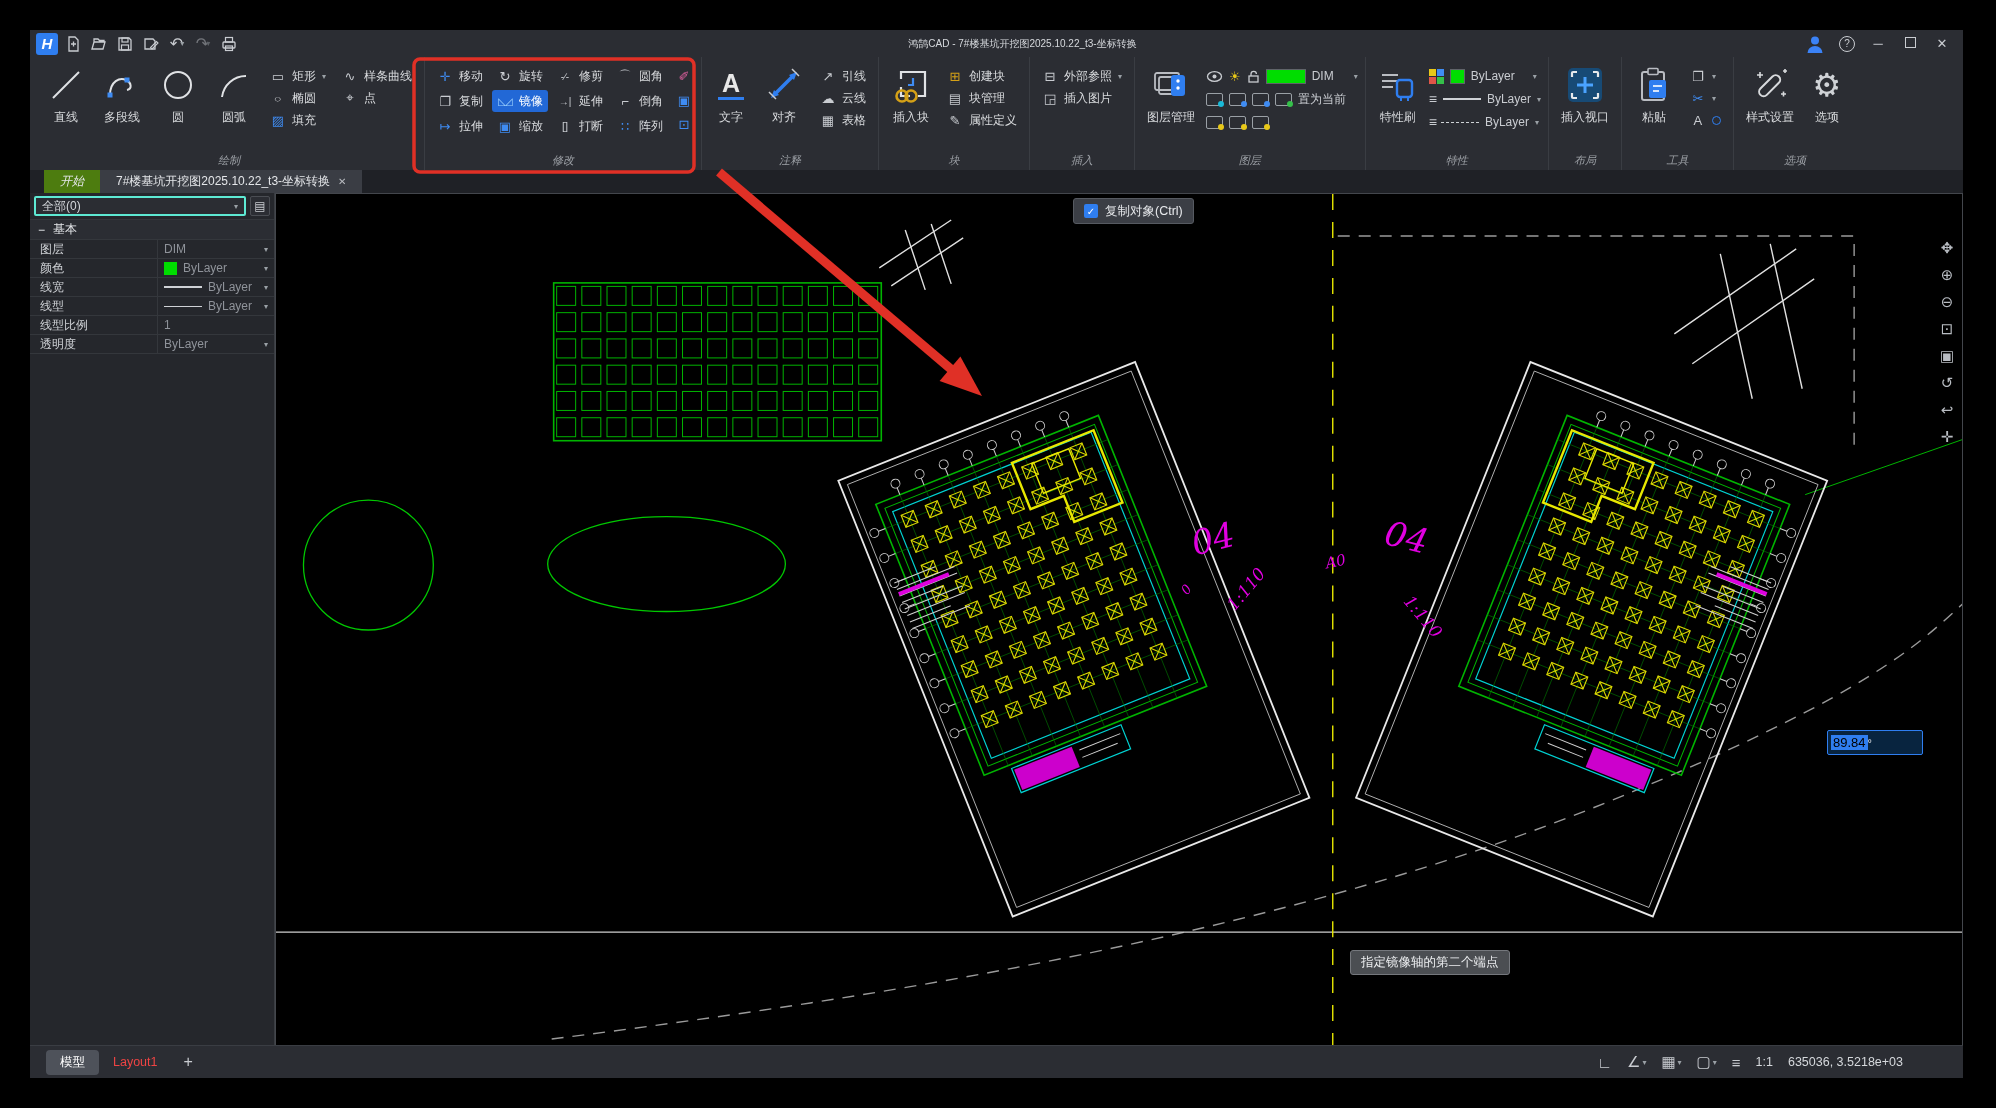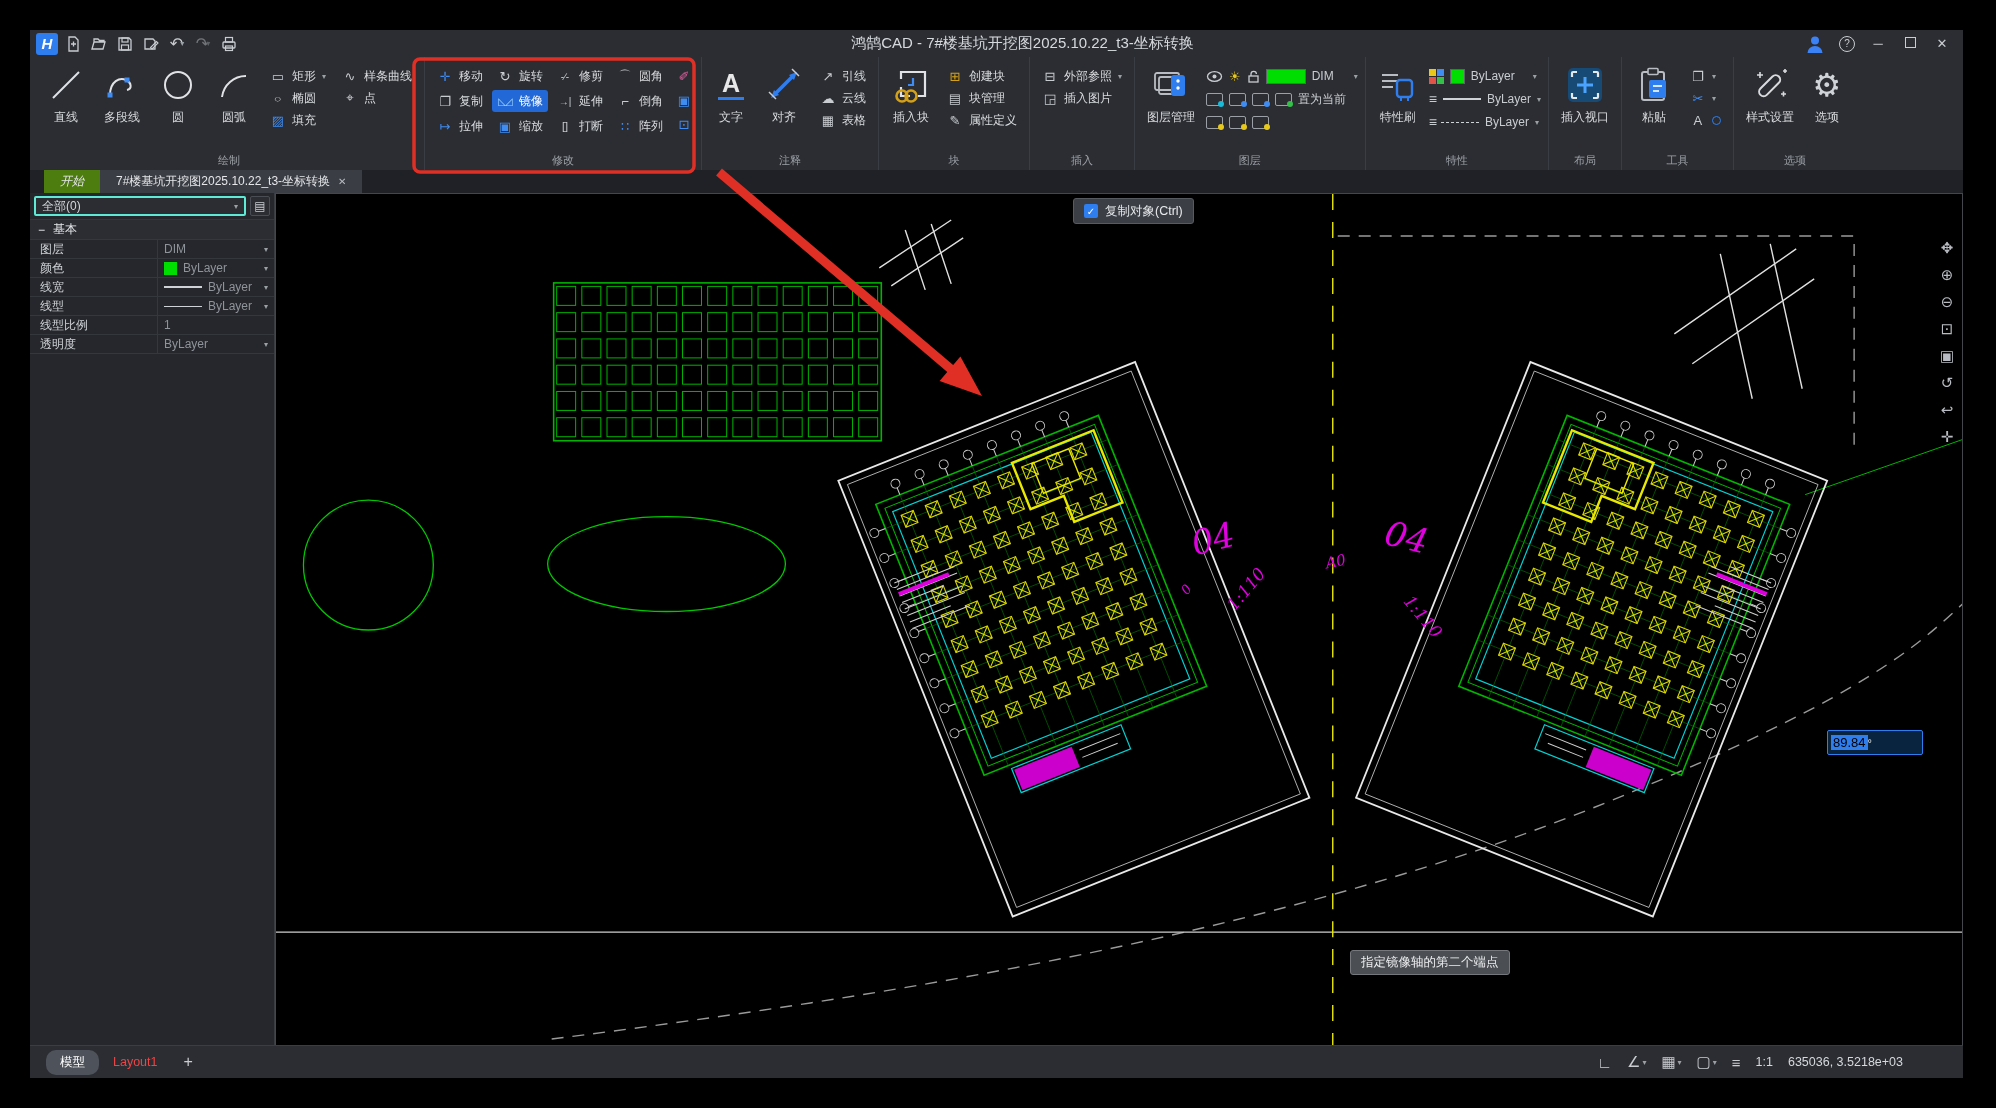--- a/index.html
+++ b/index.html
@@ -9,33 +9,33 @@
     background:#26282d; display:flex; flex-direction:column; }
 
   
   .titlebar { height:27px; background:#2b2d33; display:flex; align-items:center; gap:4px; padding:0 6px; flex:0 0 auto; }
   .logo { width:22px; height:22px; background:#2f7ef0; border-radius:3px; color:#fff;
     font-weight:bold; font-style:italic; font-size:15px; display:flex; align-items:center; justify-content:center; }
   .qbtn { width:22px; height:22px; display:flex; align-items:center; justify-content:center; color:#c9ccd1; }
   .qbtn svg { display:block; }
   .qcaret { font-size:8px; color:#9aa0a6; margin-left:-3px; }
   .dim { opacity:.45; }
-  .title-text { flex:1; text-align:center; color:#d6d9dd; font-size:15px; }
+  .title-text { flex:1; text-align:center; color:#d6d9dd; font-size:10px; }
   .winctl { display:flex; align-items:center; gap:14px; padding-right:6px; }
   .winctl .wbtn { color:#c9ccd1; font-size:13px; width:18px; text-align:center; }
   .helpring { width:16px; height:16px; border:1.2px solid #c9ccd1; border-radius:50%; color:#c9ccd1;
     font-size:10px; display:flex; align-items:center; justify-content:center; }
   .maxbox { width:11px; height:11px; border:1.4px solid #c9ccd1; }
 
   
   .ribbon { height:113px; background:#2b2d33; display:flex; padding-left:4px; flex:0 0 auto; overflow:hidden; }
   .panel { display:flex; flex-direction:column; padding:4px 7px 0; flex:0 0 auto; }
   .panel + .panel { border-left:1px solid #3a3d43; }
   .pbody { flex:1; display:flex; gap:6px; align-items:flex-start; }
-  .plabel { height:18px; text-align:center; color:#9da1a7; font-size:11px; line-height:16px; }
+  .plabel { height:18px; text-align:center; color:#9da1a7; font-size:11px; line-height:16px;font-style:italic; }
   .bigtool { display:flex; flex-direction:column; align-items:center; gap:2px; padding:2px 5px; min-width:44px; }
   .bicon { height:44px; display:flex; align-items:center; justify-content:center; }
   .blabel { font-size:12px; color:#d8dadd; white-space:nowrap; }
   .scol { display:flex; flex-direction:column; justify-content:flex-start; padding-top:4px; }
   .sitem { display:flex; align-items:center; gap:6px; font-size:12px; color:#d8dadd; height:22px; padding:0 5px; white-space:nowrap; }
   .sicon { width:16px; text-align:center; font-size:13px; color:#c9ccd1; flex:0 0 auto; }
   .bl { color:#3f8cf3; }
   .pk { color:#e060a0; }
   .gold { color:#d4a017; }
   .caret { font-size:8px; color:#9aa0a6; }
@@ -97,21 +97,21 @@
   .angle-sel { background:#2f7ef0; color:#000000; padding:0 2px; }
   .angle-deg { color:#dfe3e8; font-size:11px; }
 
   .navbar { position:absolute; right:4px; top:44px; display:flex; flex-direction:column; gap:7px; }
   .navbtn { width:22px; height:20px; color:#b8bcc2; font-size:15px; display:flex; align-items:center; justify-content:center; }
 
   
   .bottombar { height:33px; background:#2b2d33; border-top:1px solid #3a3d43; display:flex; align-items:center;
     padding-left:16px; flex:0 0 auto; font-size:12.5px; }
   .ltab { padding:4px 14px; color:#ef4444; }
-  .ltab.active { background:#4e525a; border-radius:10px; color:#fff; }
+  .ltab.active { background:#4e525a; border-radius:4px; color:#fff; }
   .ltab.add { font-size:16px; padding:0 12px; color:#c9ccd1; }
   .statgroup { margin-left:auto; margin-right:60px; display:flex; align-items:center; gap:15px; color:#c9ccd1; }
   .stat-ic { font-size:15px; display:flex; align-items:center; gap:2px; }
   .stat-ic .caret { font-size:8px; }
   .stat-txt { color:#d5d8dc; }
 
   
   .overlay { position:absolute; inset:0; width:1996px; height:1108px; pointer-events:none; z-index:50; }
 
   

